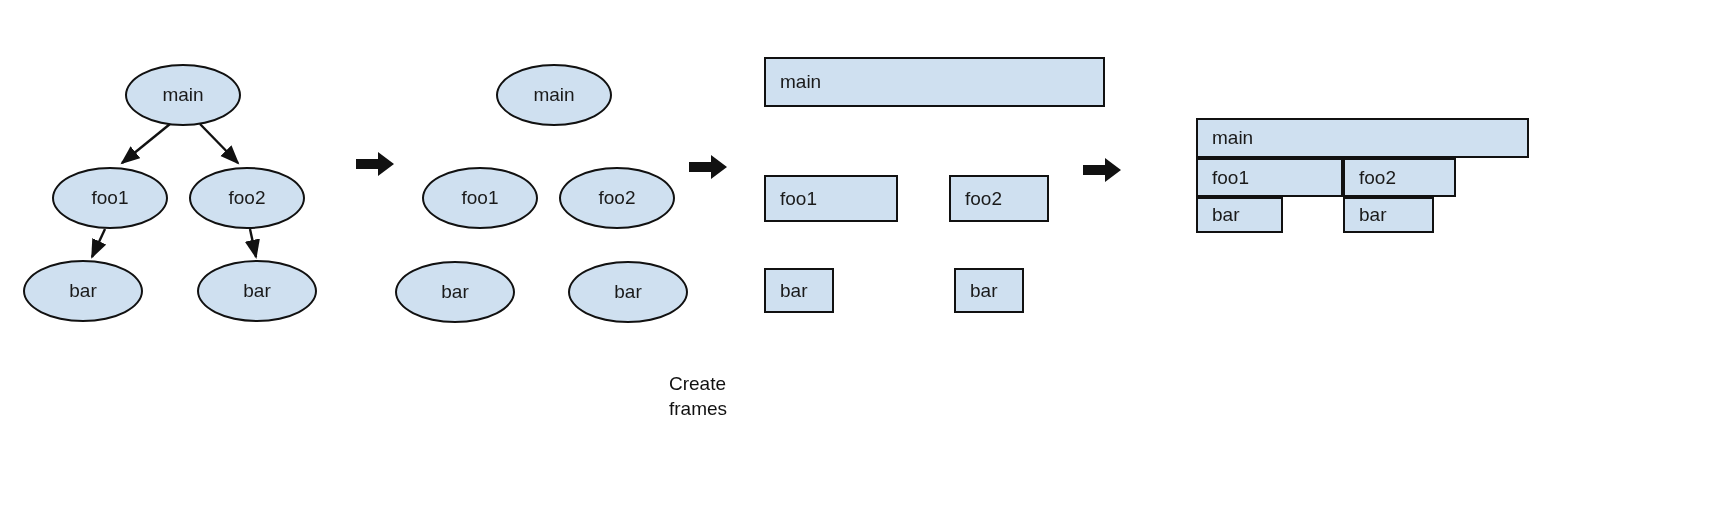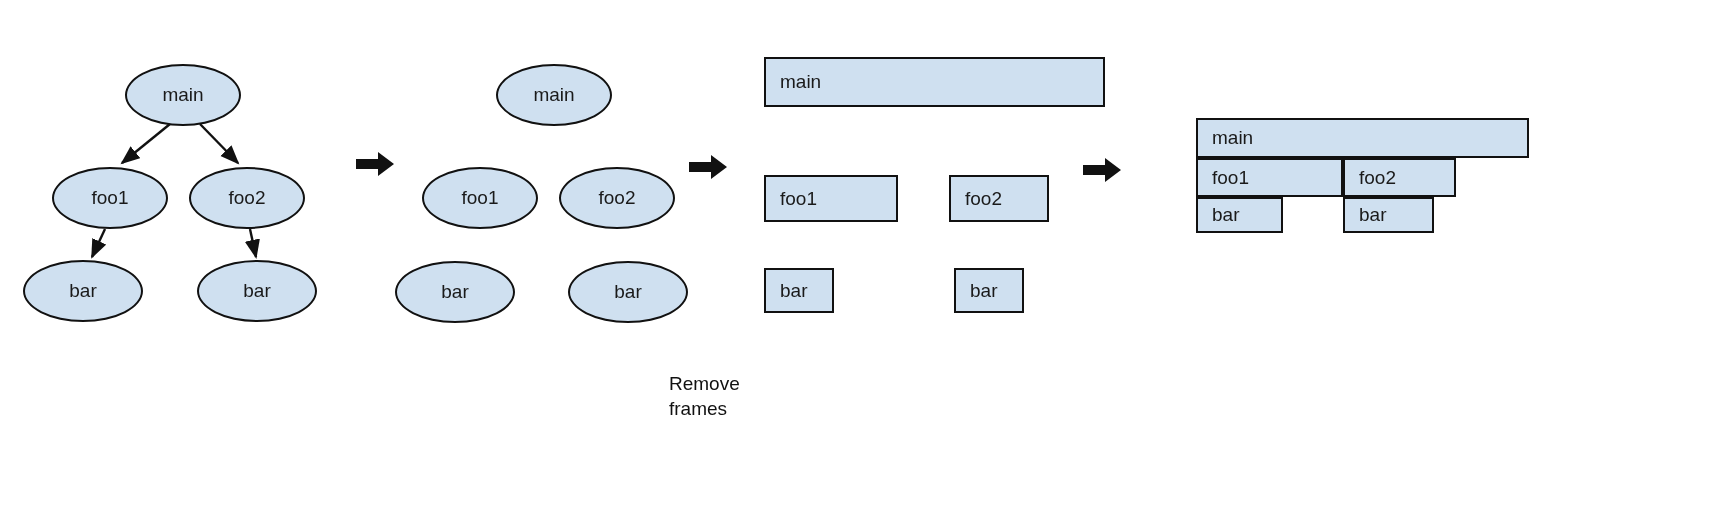--- a/index.html
+++ b/index.html
@@ -163,15 +163,15 @@
   <div class="frame" style="left:1343px;top:158px;width:113px;height:39px;">
     <span class="frame-label">foo2</span>
   </div>
   <div class="frame" style="left:1196px;top:197px;width:87px;height:36px;">
     <span class="frame-label">bar</span>
   </div>
   <div class="frame" style="left:1343px;top:197px;width:91px;height:36px;">
     <span class="frame-label">bar</span>
   </div>
 
-  <div class="caption" style="left:669px;top:371px;">Remove
+  <div class="caption" style="left:669px;top:371px;">Create
 frames</div>
 </div>
 
 </body></html>

